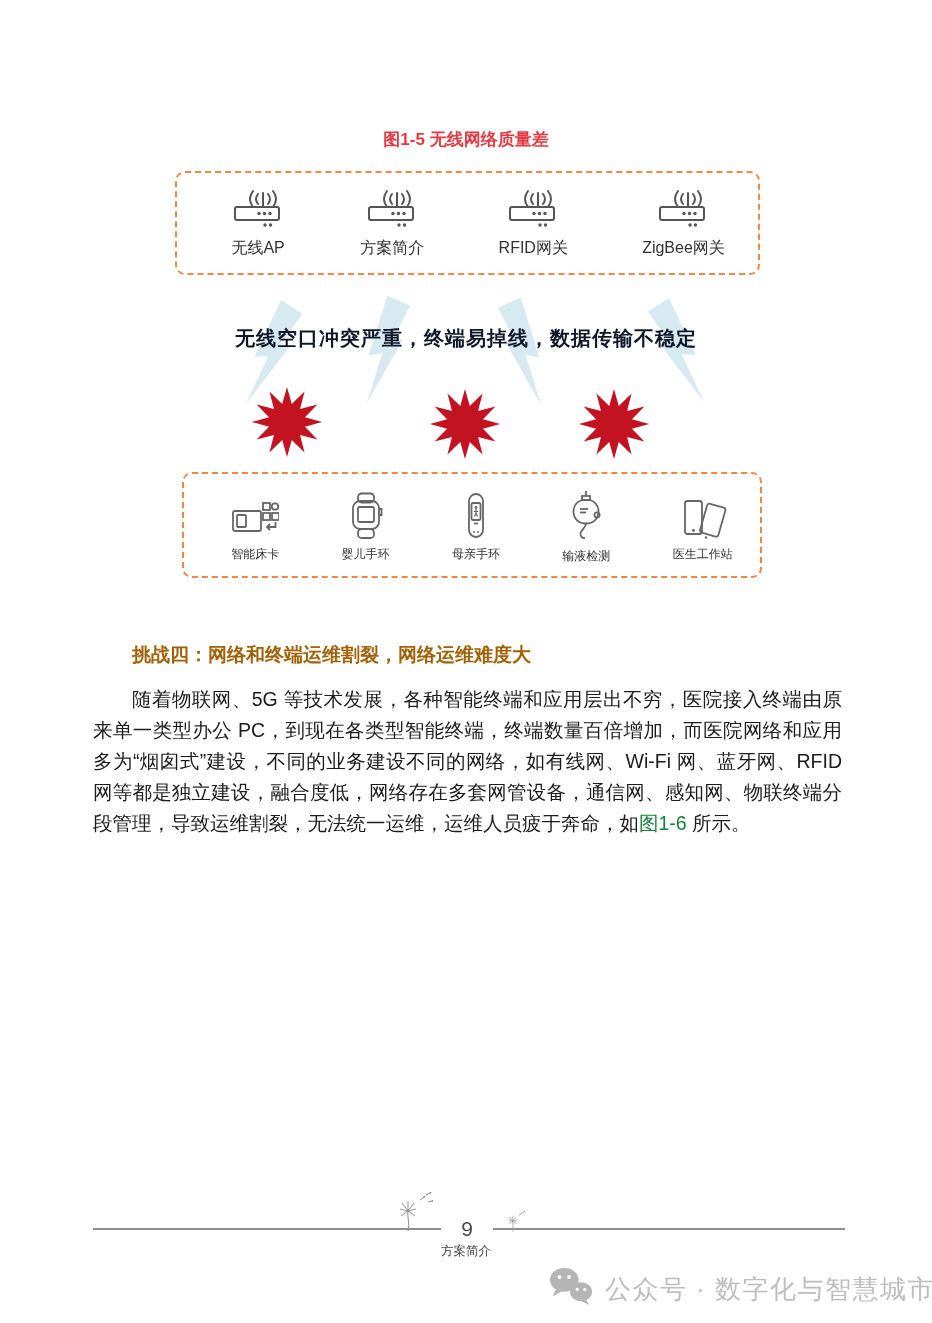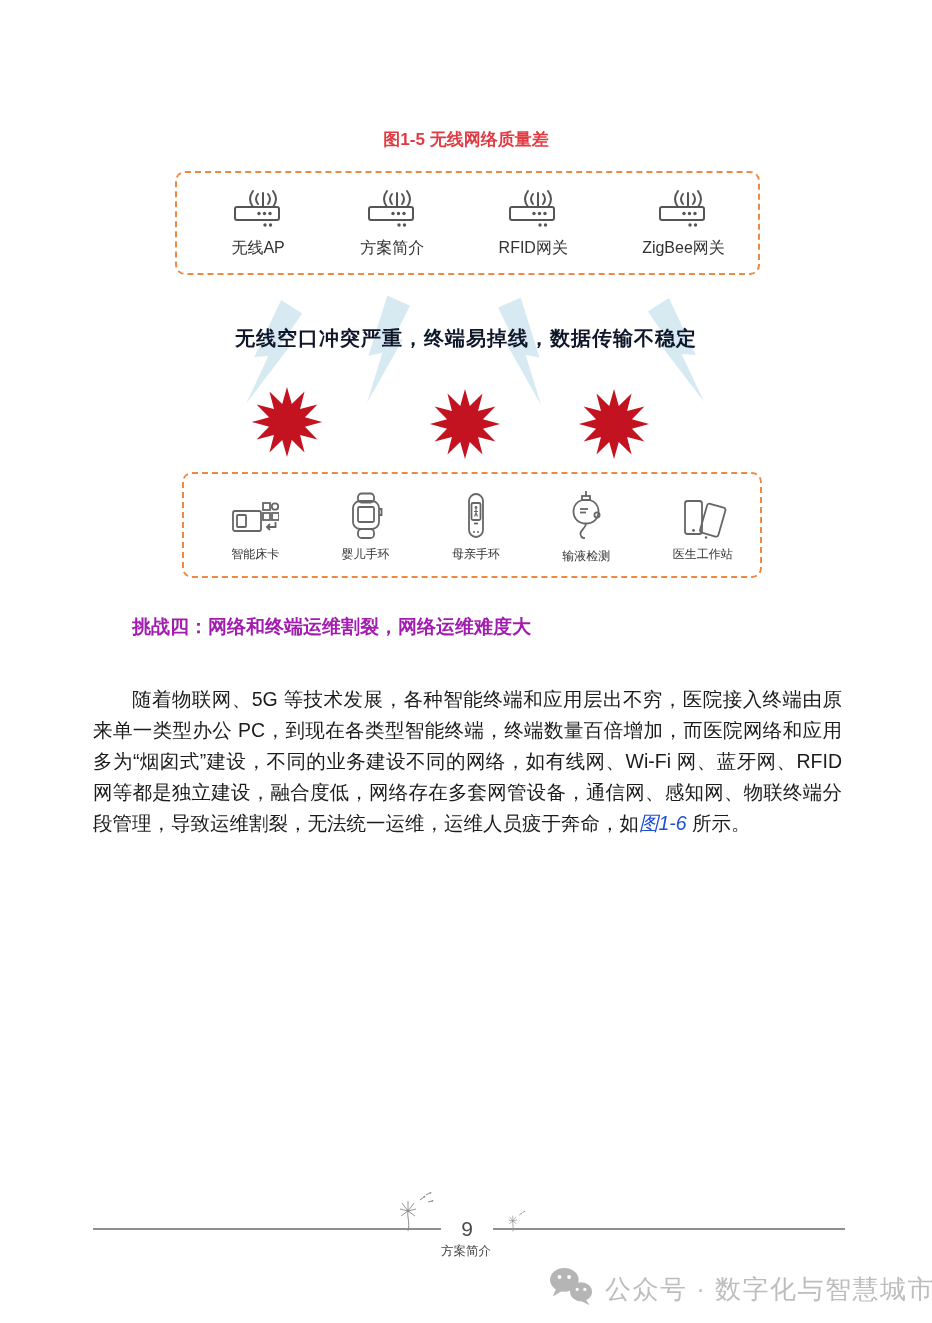--- a/index.html
+++ b/index.html
@@ -24,29 +24,29 @@
   .dev-label { font-size:12px; color:#333; margin-top:6px; }
   .icon-slot { display:flex; align-items:flex-end; justify-content:center; }
   .bolt { position:absolute; width:54px; height:128px; }
   .warning-text {
     position:absolute; top:325px; left:0; width:100%;
     text-align:center; font-size:20px; font-weight:bold;
     color:#0f172a; letter-spacing:1px;
   }
   .burst { position:absolute; width:78px; height:78px; }
   .challenge-heading {
-    position:absolute; left:132px; top:614px;
-    font-size:19px; font-weight:bold; color:#a21caf;
+    position:absolute; left:132px; top:642px;
+    font-size:19px; font-weight:bold; color:#a16207;
   }
   .body-paragraph {
     position:absolute; left:93px; top:684px; width:749px;
     font-size:19.5px; line-height:31px; color:#1c1c1c;
     text-align:justify; text-indent:39px;
   }
-  .figure-ref { color:#1d4ed8;font-style:italic; }
+  .figure-ref { color:#15803d; }
   .footer-rule {
     position:absolute; left:93px; top:1217px; width:752px; height:24px;
     display:flex; align-items:center;
   }
   .rule-seg { border-top:2px solid #8f8f8f; height:0; }
   .rule-seg.left { width:348px; }
   .rule-seg.right { flex:1; }
   .page-number {
     width:52px; text-align:center; font-size:21px; color:#4a4a4a;
   }

